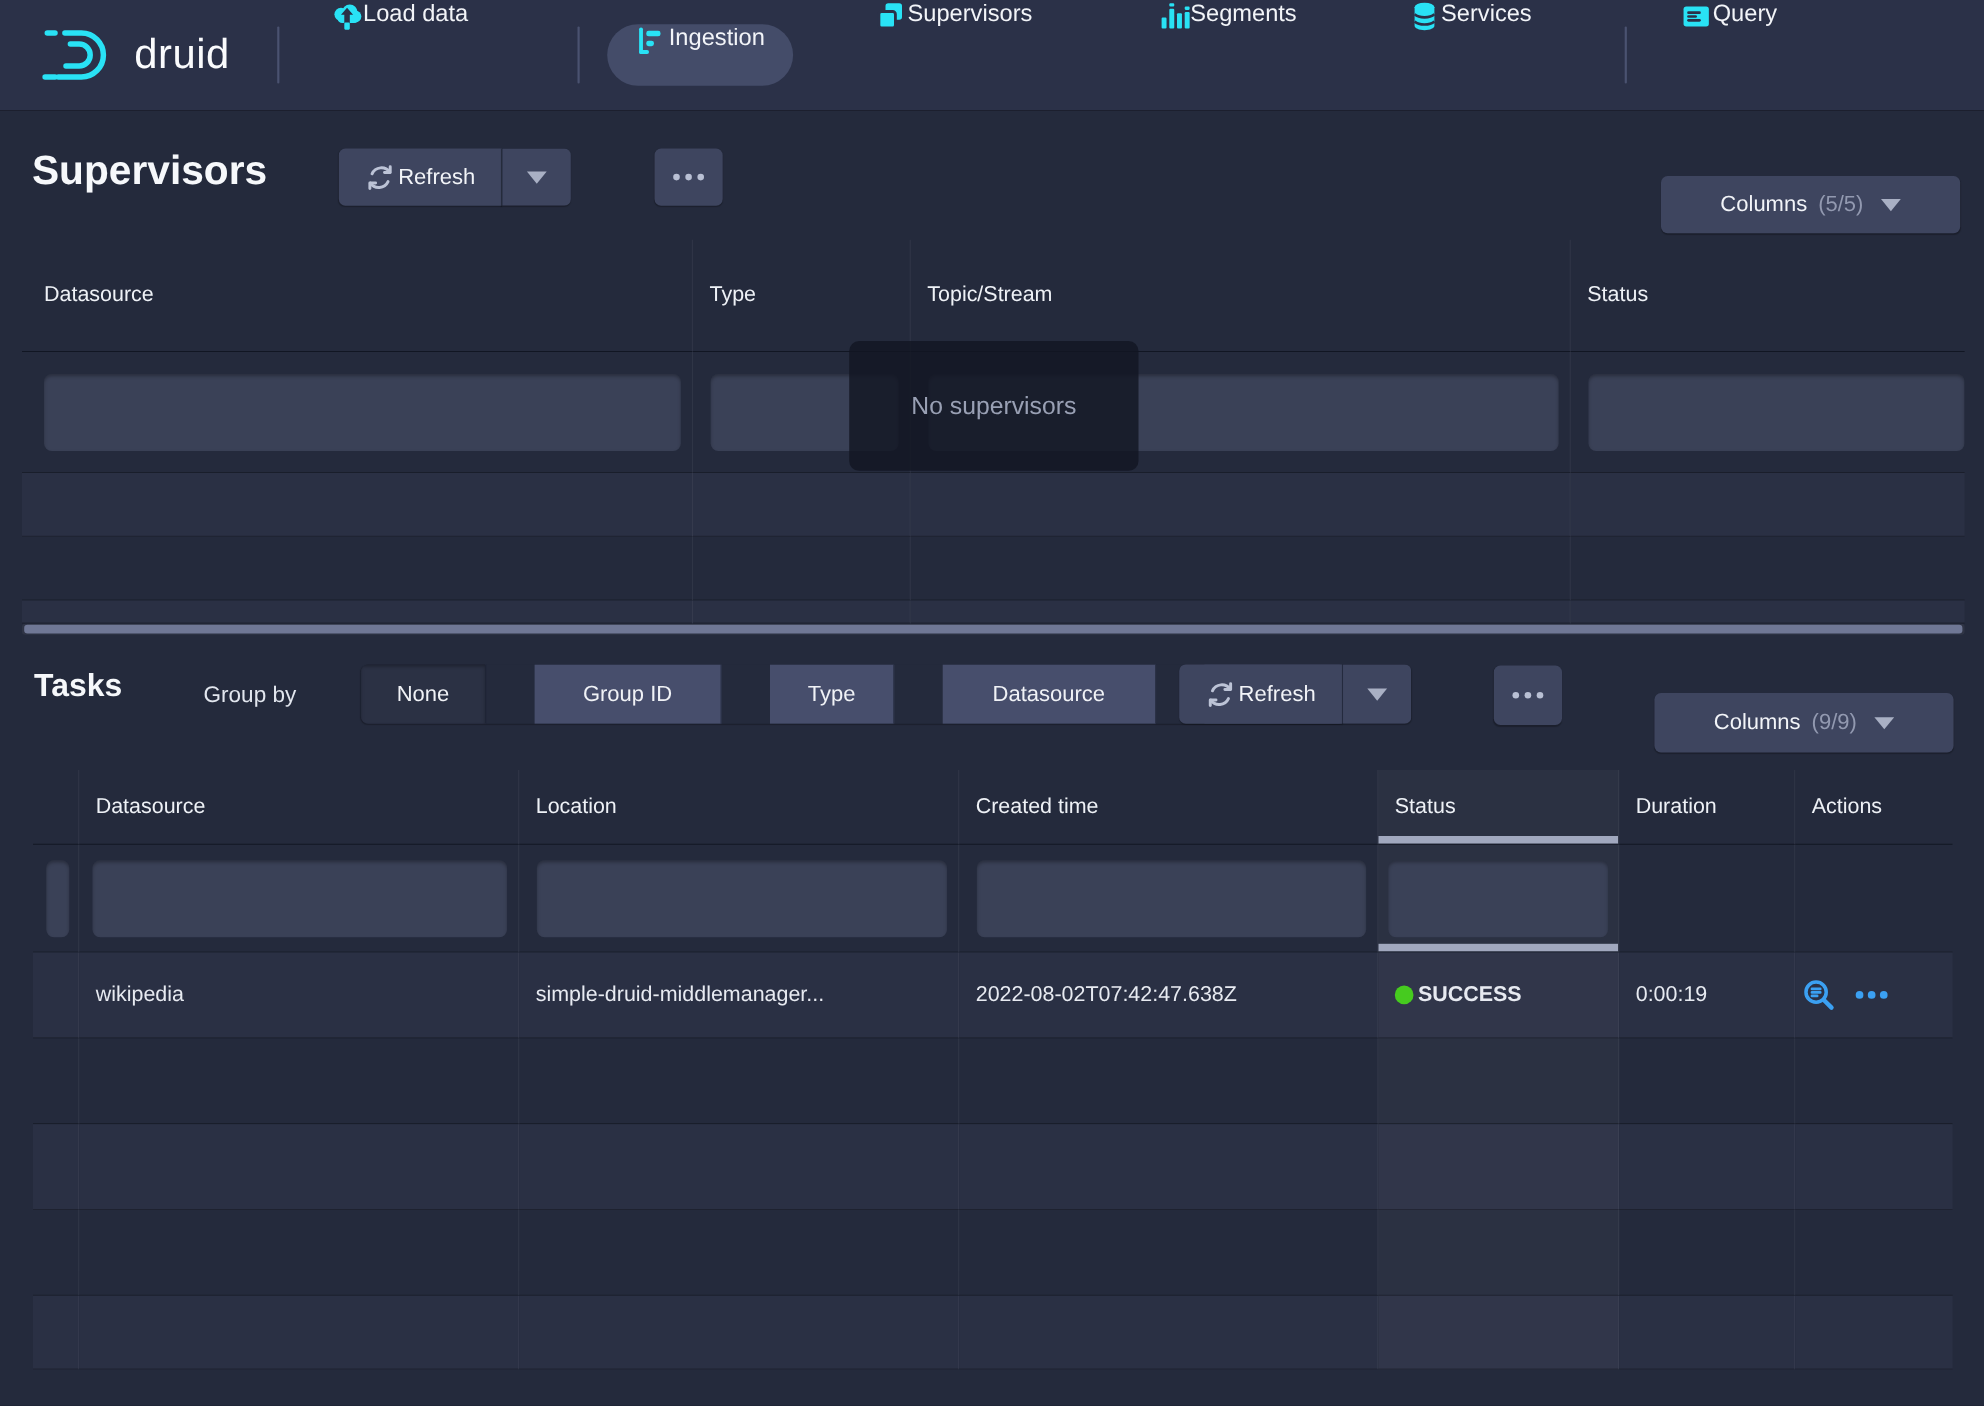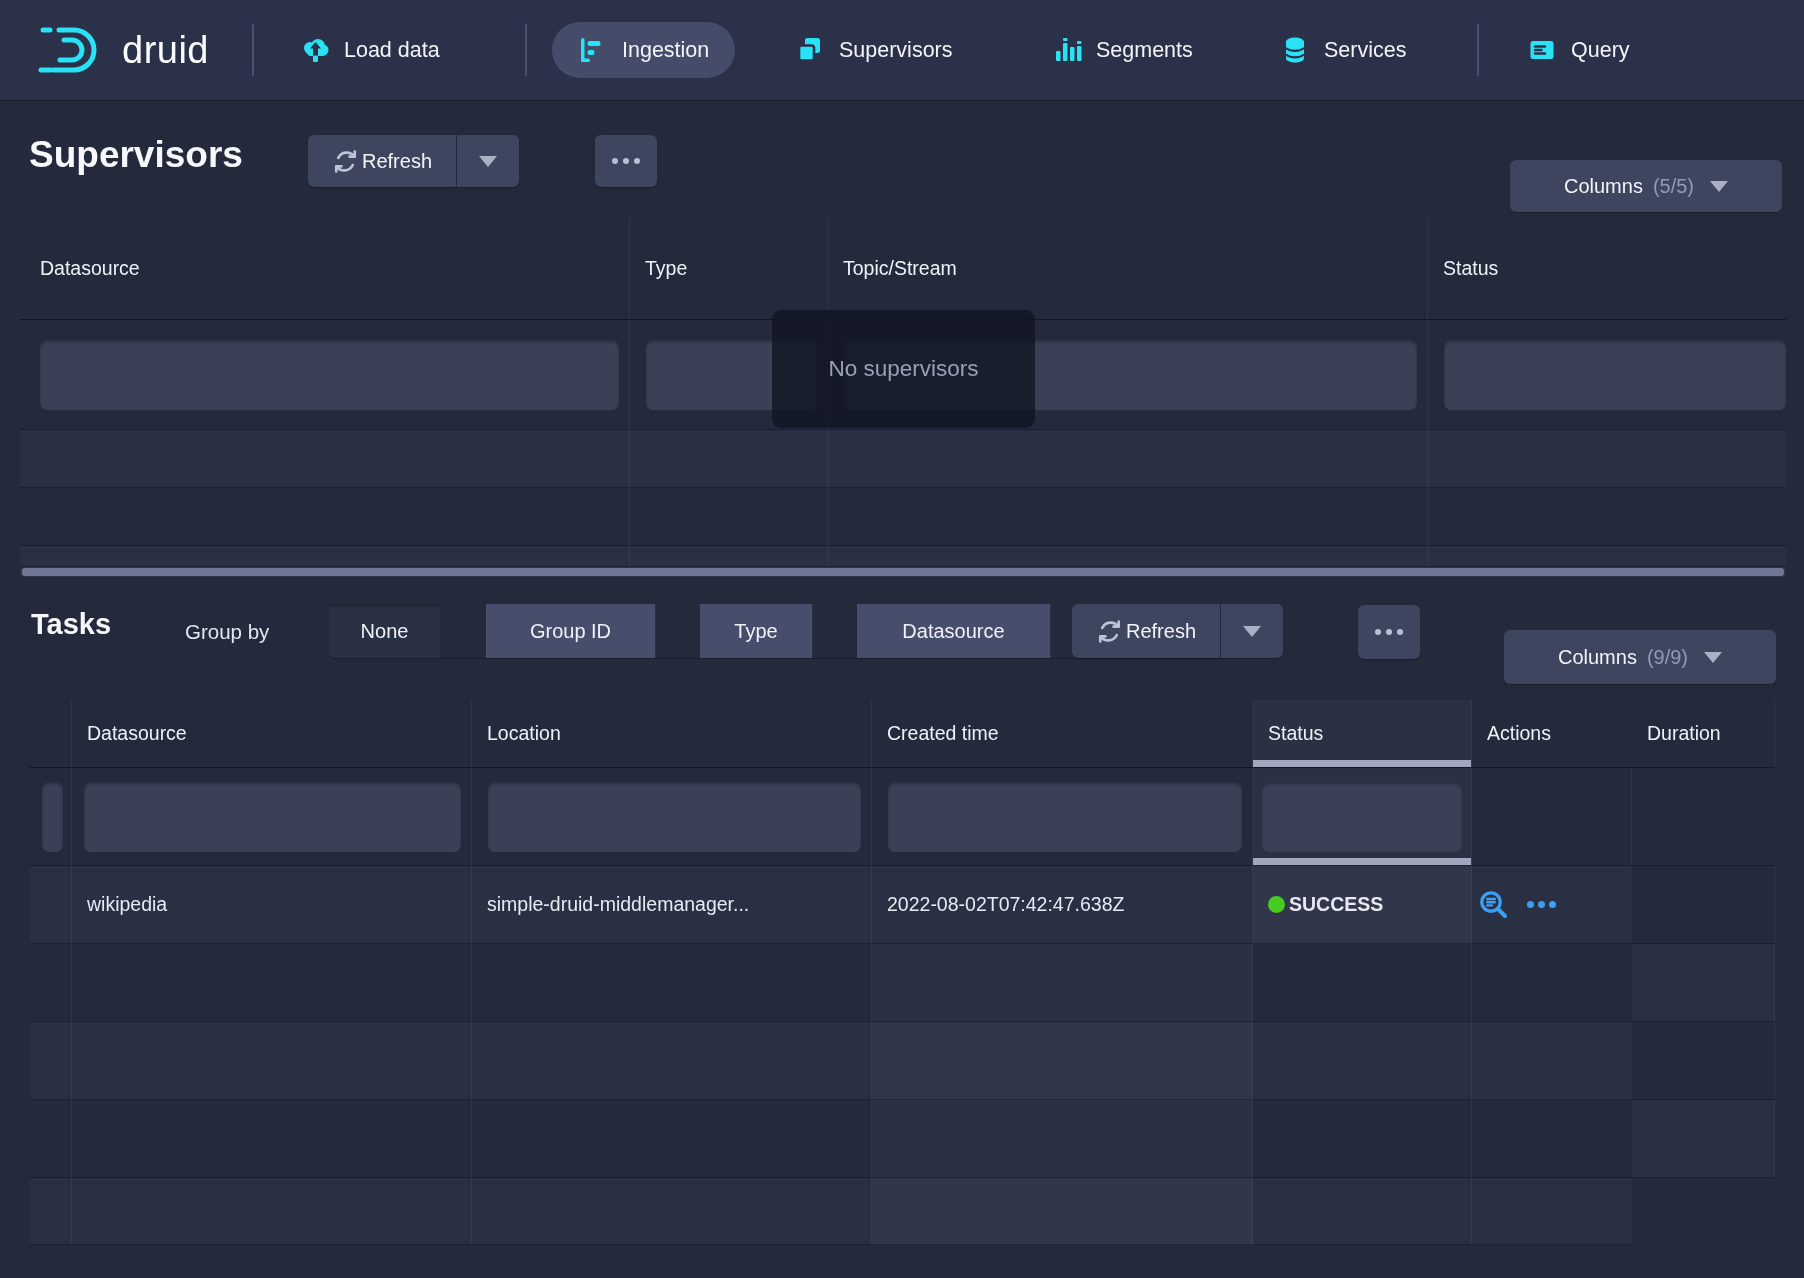--- a/index.html
+++ b/index.html
@@ -6,21 +6,21 @@
   #app{position:relative;width:1804px;height:1278px;overflow:hidden;
        background:var(--page-bg);color:#e8ebf2;
        font-family:"Liberation Sans","DejaVu Sans",sans-serif;}
 
   
   .nav{position:absolute;left:0;top:0;width:100%;height:100px;background:var(--nav-bg);
        border-bottom:1px solid rgba(0,0,0,0.35);}
   .logo{position:absolute;left:38px;top:0;height:100px;display:flex;align-items:center;gap:14px;}
   .logo-text{font-size:38px;font-weight:500;color:#fafbfd;letter-spacing:.5px;}
   .nav-divider{position:absolute;top:24px;width:2px;height:52px;background:#4a5270;border-radius:1px;}
-  .nav-item{position:absolute;top:0;height:100px;display:flex;align-items:center;gap:14px;
+  .nav-item{position:absolute;top:0;height:100px;display:flex;align-items:flex-start;
             font-size:21.5px;color:#f2f4f8;cursor:pointer;}
   .nav-item.pill{top:22px;height:56px;background:#444c69;border-radius:28px;padding:0 26px;}
   .nic{width:30px;height:30px;flex:0 0 auto;}
 
   
   .sec-title{position:absolute;font-weight:600;color:#f6f8fb;}
   .btn{background:var(--panel-btn);border-radius:6px;color:#f2f4f8;font-size:20px;
        display:flex;align-items:center;box-shadow:0 1px 1px rgba(0,0,0,0.25);cursor:pointer;}
   .split{position:absolute;height:52px;}
   .split .main{height:52px;padding:0 24px;gap:3px;border-radius:6px 0 0 6px;}
@@ -289,22 +289,22 @@
 
   <div class="grid" style="left:30px;top:700px;width:1745px;
        grid-template-columns:42px 400px 400px 381px 219px 160px 143px;
        grid-template-rows:68px 98px 78px 78px 78px 78px 67px;">
 
     <div class="c th hb"></div>
     <div class="c th hb">Datasource</div>
     <div class="c th hb">Location</div>
     <div class="c th hb">Created time</div>
     <div class="c th hb hl sorted">Status</div>
+    <div class="c th hb">Duration</div>
     <div class="c th hb lc">Actions</div>
-    <div class="c th hb">Duration</div>
 
     <div class="c fcell">
         <div class="fbox" style="margin:0 8px 0 12px"></div>
       </div>
     <div class="c fcell">
         <div class="fbox" style="margin-left:12px"></div>
       </div>
     <div class="c fcell">
         <div class="fbox"></div>
       </div>
@@ -320,20 +320,21 @@
     <div class="c s"></div>
     <div class="c s cell">wikipedia</div>
     <div class="c s cell">simple-druid-middlemanager...</div>
     <div class="c s cell">2022-08-02T07:42:47.638Z</div>
     <div class="c s cell hl">
       <span class="status-wrap">
         <span class="status-dot"></span>
         <span>SUCCESS</span>
       </span>
     </div>
+    <div class="c s cell">0:00:19</div>
     <div class="c s lc">
       <span class="actions-wrap">
         <svg class="mag" viewBox="0 0 31 31">
           <g stroke="var(--action-blue)" fill="none" stroke-linecap="round">
             <circle cx="13" cy="13" r="9.2" stroke-width="3.2"></circle>
             <path d="M20.5 20.5 L27 27" stroke-width="4"></path>
             <path d="M9.2 10h7.6 M9.2 13.2h7.6 M9.2 16.4h4.8" stroke-width="2.4"></path>
           </g>
         </svg>
         <span class="bdots">

